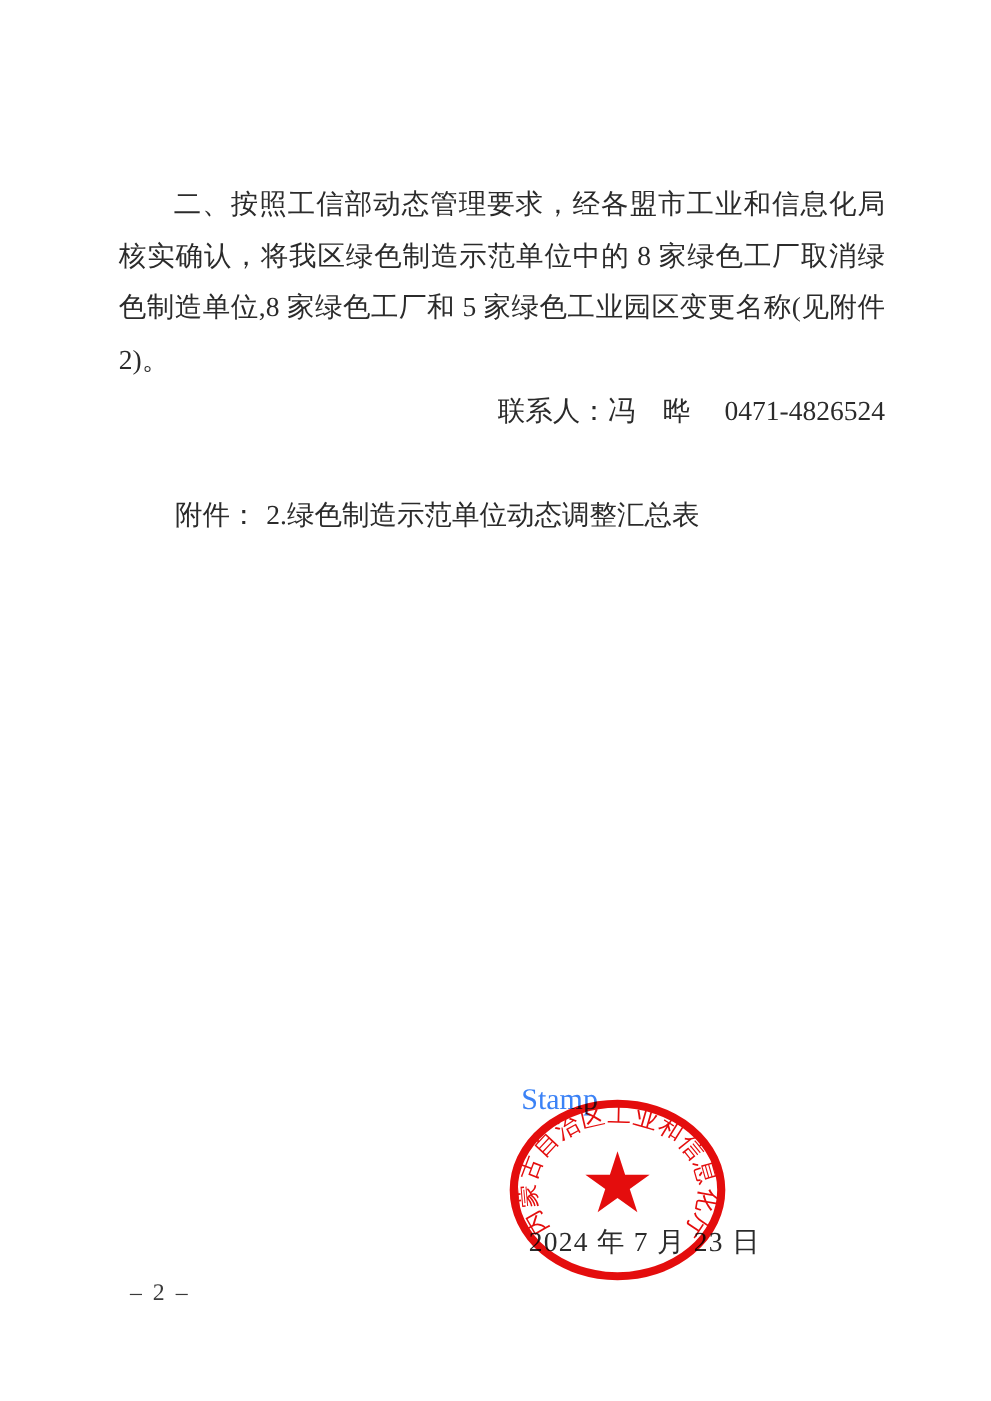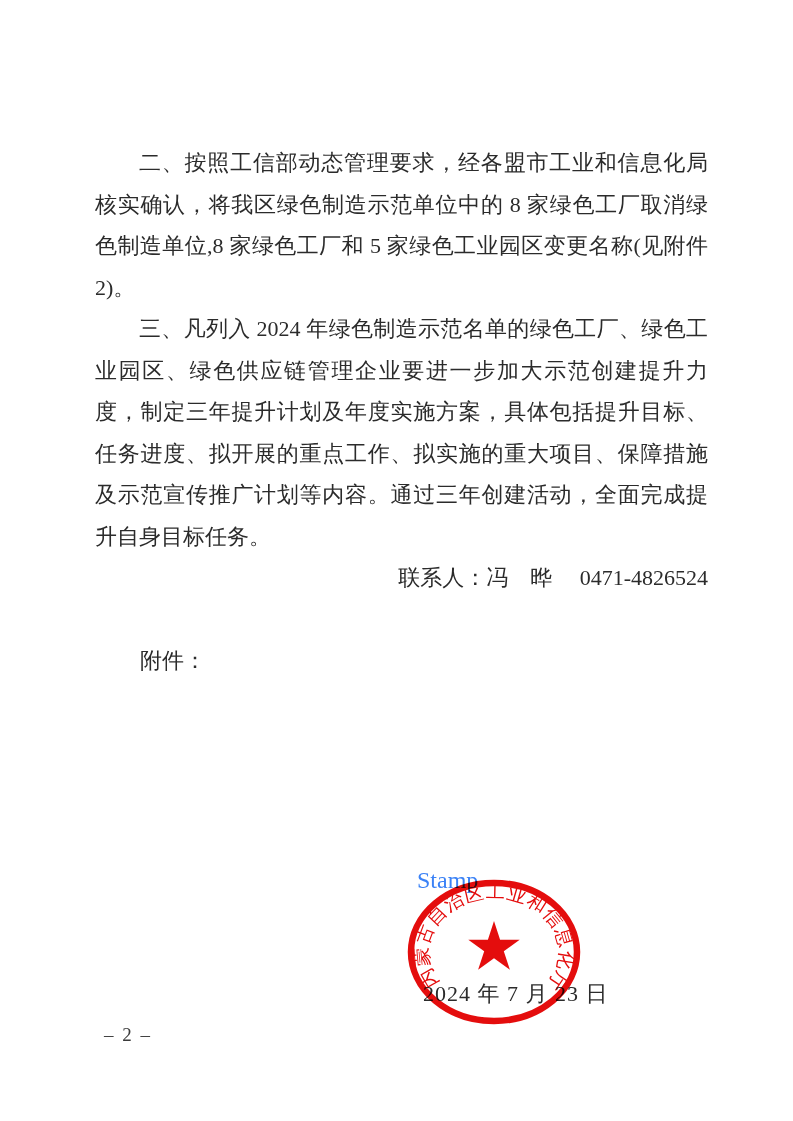--- a/index.html
+++ b/index.html
@@ -74,26 +74,26 @@
     font-family: "Liberation Serif", "DejaVu Serif", serif;
   }
 </style>
 </head>
 <body>
 
 <div class="page">
 
   <div class="body-text">
     <p>二、按照工信部动态管理要求，经各盟市工业和信息化局核实确认，将我区绿色制造示范单位中的 8 家绿色工厂取消绿色制造单位,8 家绿色工厂和 5 家绿色工业园区变更名称(见附件 2)。</p>
-    <p>三、凡列入 2024 年绿色制造示范名单的绿色工厂、绿色工业园区、绿色供应链管理企业要进一步加大示范创建提升力度，制定三年提升计划及年度实施方案，具体包括提升目标、任务进度、拟开展的重点工作、拟实施的重大项目、保障措施及示范宣传推广计划等内容。通过三年创建活动，全面完成提升自身目标任务。</p>
     <p class="contact">联系人：冯　晔　 0471-4826524</p>
 
     <div class="attachments">
       <div class="att-label">附件：</div>
       <div class="att-items">
+        <div>2.绿色制造示范单位动态调整汇总表</div>
       </div>
     </div>
   </div>
 
   <div class="stamp-overlay">Stamp</div>
 
   <div class="date-line">2024 年 7 月 23 日</div>
 
   <svg class="seal" width="200" height="172" viewBox="0 0 200 172" aria-hidden="true">
     <ellipse cx="96" cy="86" rx="83" ry="69" fill="none" stroke-width="6.5" stroke="#e30000"></ellipse>

